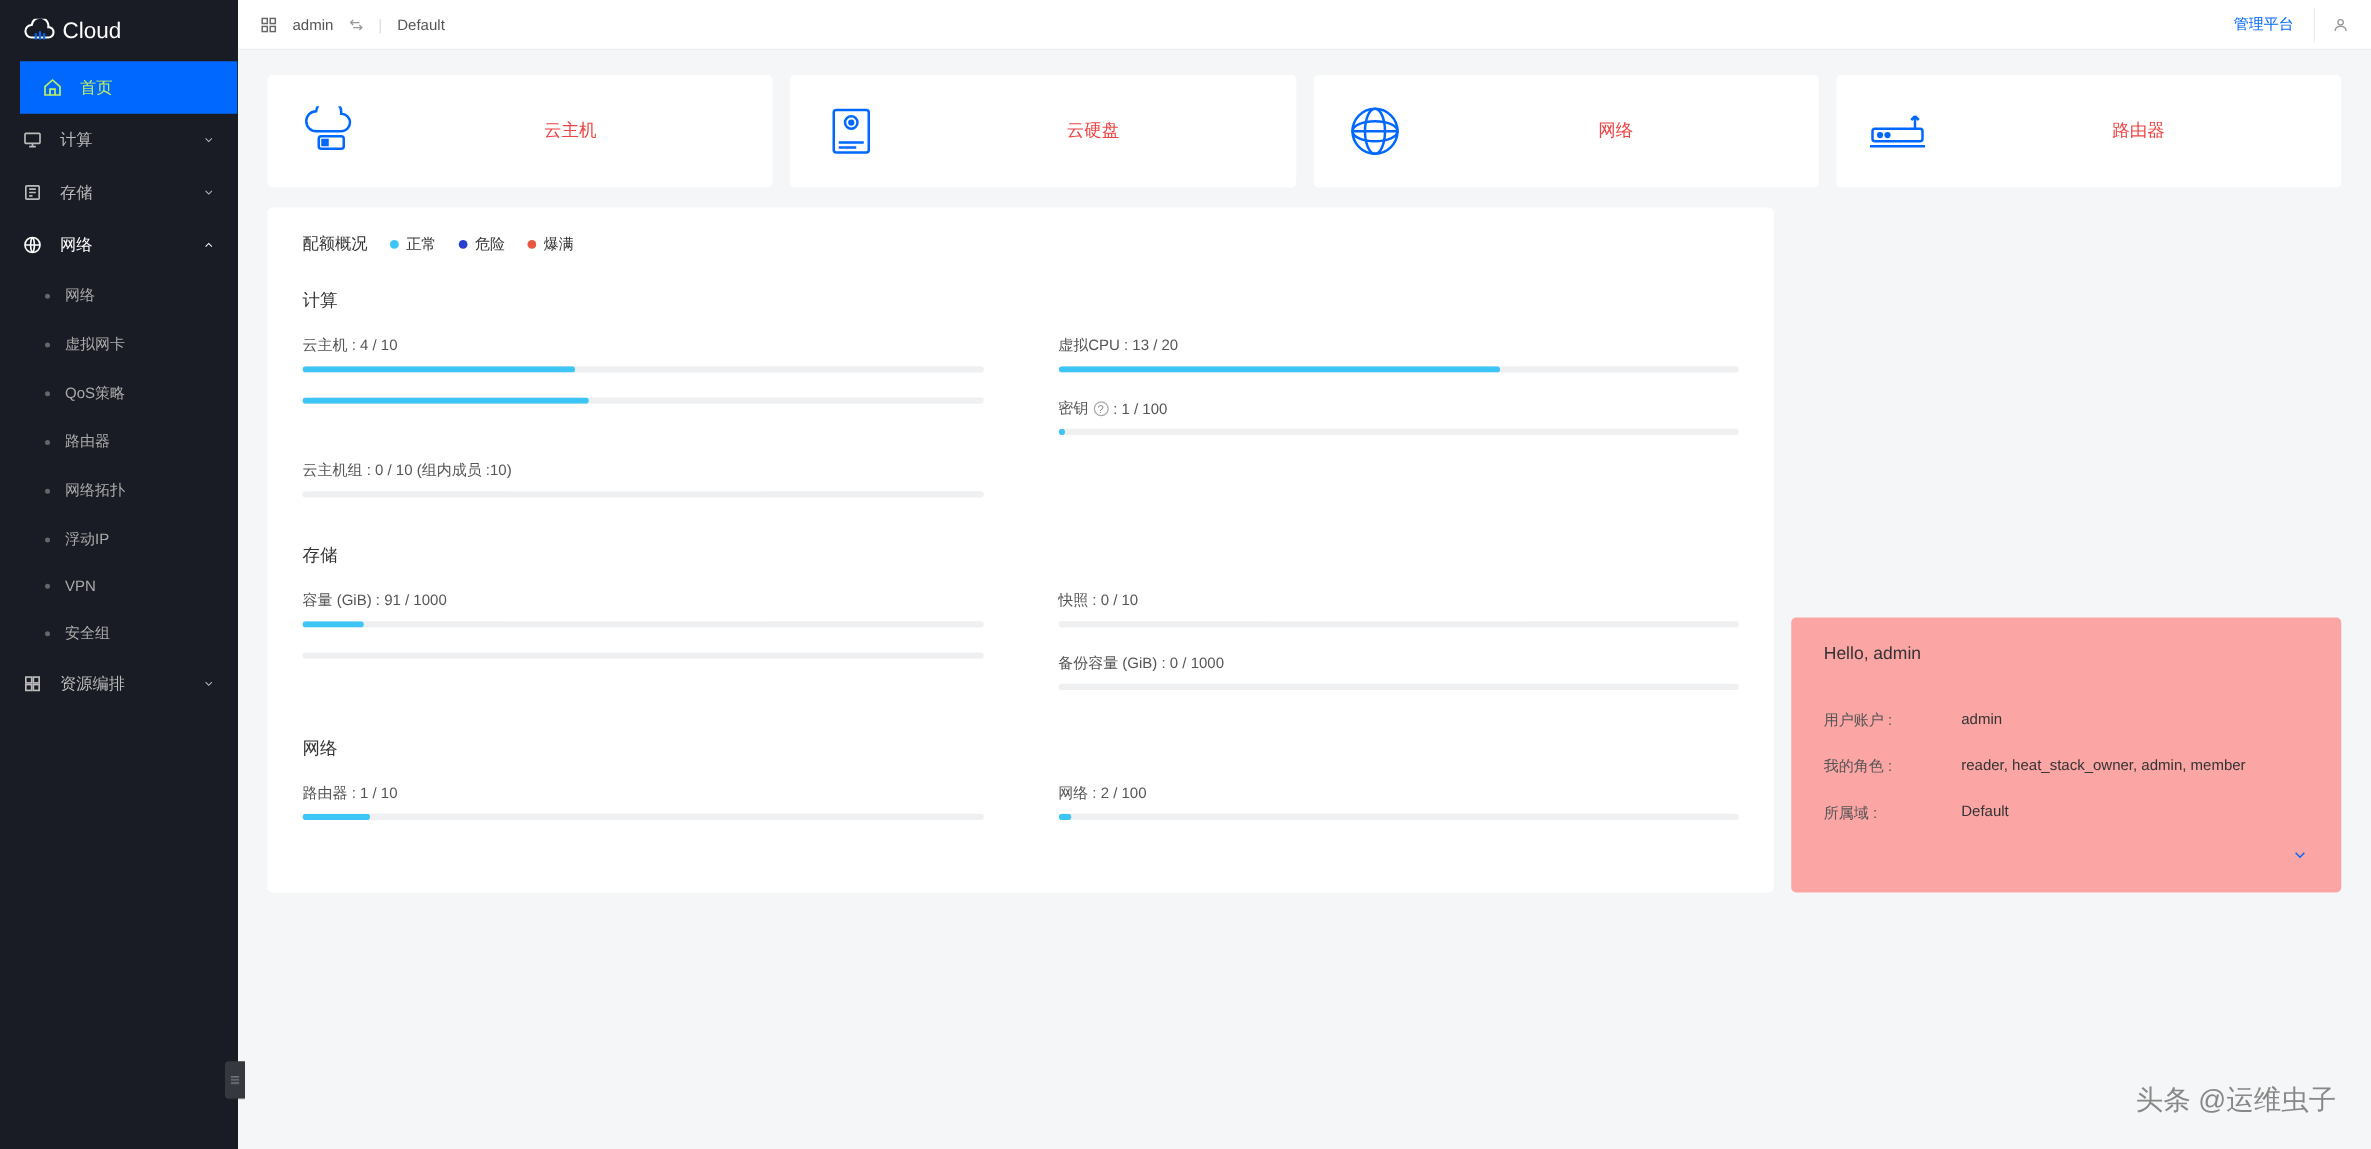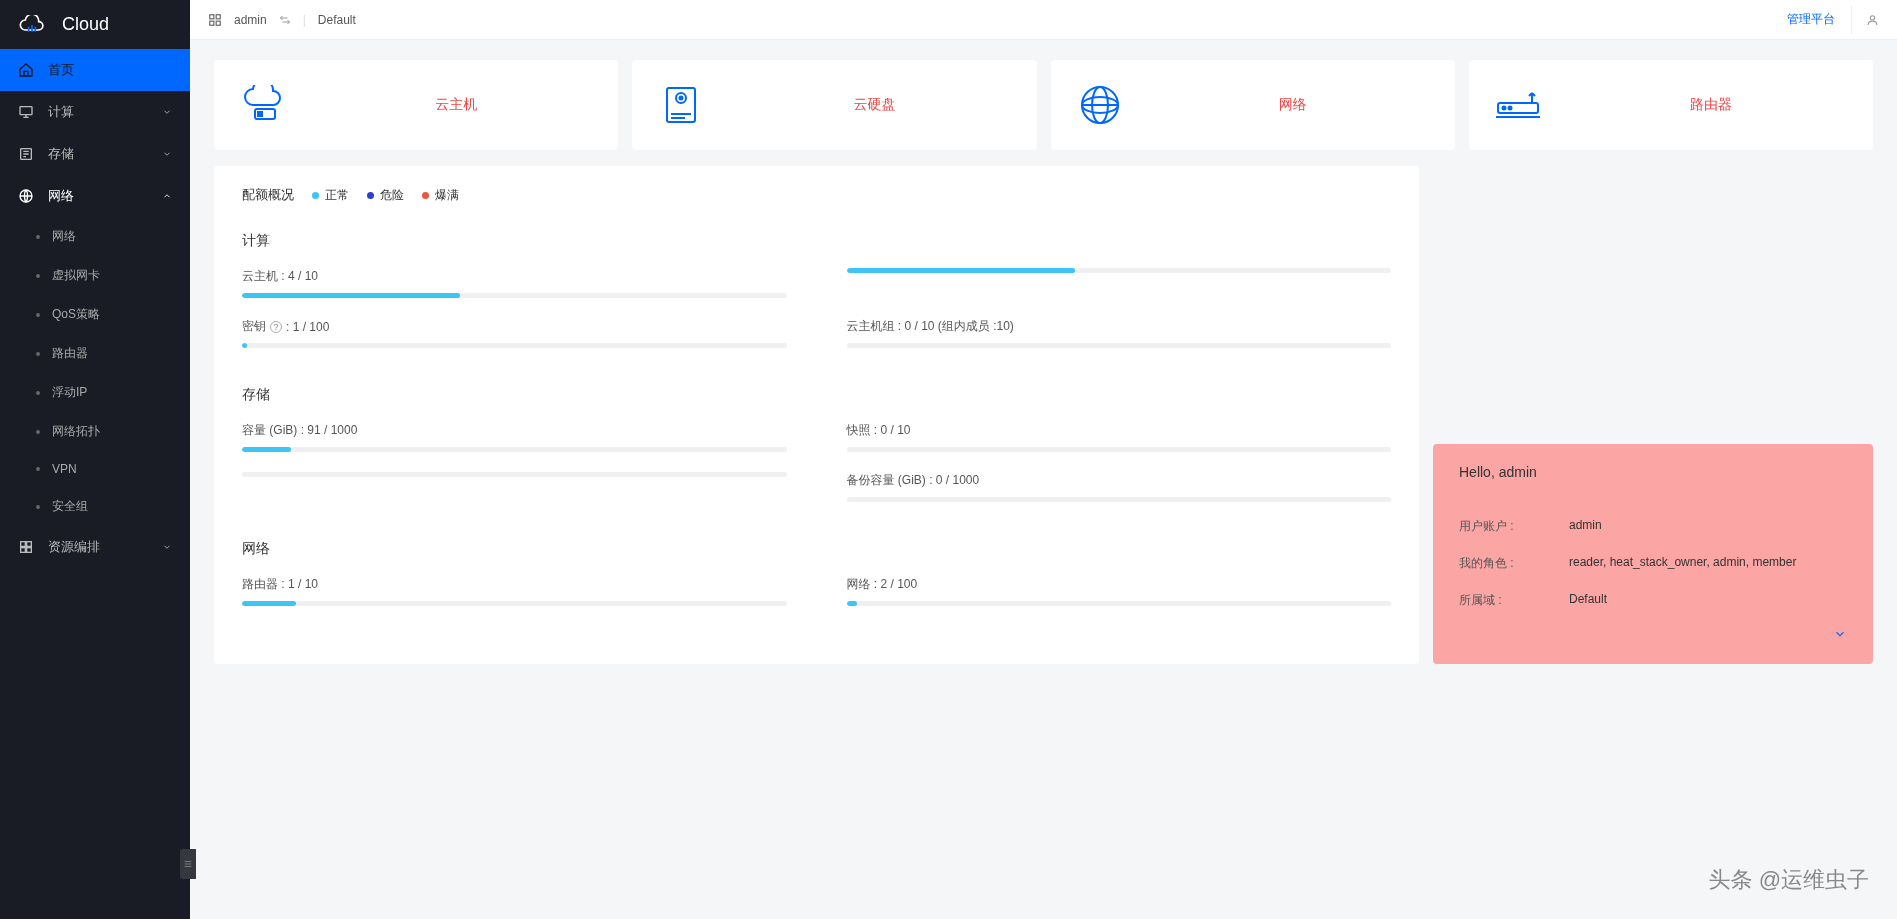--- a/index.html
+++ b/index.html
@@ -1,23 +1,23 @@
 <!DOCTYPE html>
 <html><head>
 <meta charset="utf-8">
 <style>
 * { margin: 0; padding: 0; box-sizing: border-box; }
 body { font-family: -apple-system, BlinkMacSystemFont, "Segoe UI", "PingFang SC", "Microsoft YaHei", sans-serif; background: #f5f6f7; color: #333; font-size: 13px; }
 
 
 .sidebar { position: fixed; left: 0; top: 0; width: 190px; height: 100vh; background: #1a1c25; color: #aaa; overflow-y: auto; }
-.logo { display: flex; align-items: center; padding: 14px 18px; color: #fff; font-size: 18px; font-weight: 500; gap: 16px; }
+.logo { display: flex; align-items: center; padding: 14px 18px; color: #fff; font-size: 18px; font-weight: 500; gap: 4px; }
 .logo svg { width: 28px; height: 20px; }
 .menu-item { display: flex; align-items: center; padding: 12px 18px; color: #bbb; cursor: pointer; gap: 14px; position: relative; }
-.menu-item.active { background: #0068ff; color: #0f172a; }
+.menu-item.active { background: #0068ff; color: #bef264; margin-left: 16px; }
 .menu-item.expanded { color: #fff; }
 .menu-item .chevron { margin-left: auto; width: 10px; height: 10px; }
 .menu-item svg.icon { width: 16px; height: 16px; flex-shrink: 0; }
 .submenu-item { display: flex; align-items: center; padding: 11px 18px 11px 36px; color: #aaa; cursor: pointer; gap: 12px; font-size: 12px; }
 .submenu-item .dot { width: 4px; height: 4px; background: #666; border-radius: 50%; flex-shrink: 0; }
 .collapse-tab { position: fixed; left: 180px; bottom: 40px; width: 16px; height: 30px; background: #35383f; border-radius: 3px 0 0 3px; display: flex; align-items: center; justify-content: center; cursor: pointer; }
 .collapse-tab svg { width: 10px; height: 10px; fill: #888; }
 
 
 .topbar { position: fixed; left: 190px; right: 0; top: 0; height: 40px; background: #fff; border-bottom: 1px solid #eee; display: flex; align-items: center; padding: 0 18px; gap: 12px; font-size: 12px; color: #555; }
@@ -119,25 +119,25 @@
   <div class="submenu-item">
       <span class="dot"></span>
       <span>QoS策略</span>
     </div>
   <div class="submenu-item">
       <span class="dot"></span>
       <span>路由器</span>
     </div>
   <div class="submenu-item">
       <span class="dot"></span>
+      <span>网络拓扑</span>
+    </div>
+  <div class="submenu-item">
+      <span class="dot"></span>
       <span>浮动IP</span>
-    </div>
-  <div class="submenu-item">
-      <span class="dot"></span>
-      <span>网络拓扑</span>
     </div>
   <div class="submenu-item">
       <span class="dot"></span>
       <span>VPN</span>
     </div>
   <div class="submenu-item">
       <span class="dot"></span>
       <span>安全组</span>
     </div>
 
@@ -256,20 +256,28 @@
       <div class="quota-grid">
           <div class="quota-item">
             <div class="quota-label">
               <span>云主机 : 4 / 10</span>
             </div>
             <div class="quota-bar">
               <div class="quota-fill" style="width: 40%;"></div>
             </div>
           </div>
           <div class="quota-item">
+            <div class="quota-label">
+              <span>虚拟CPU : 13 / 20</span>
+            </div>
+            <div class="quota-bar">
+              <div class="quota-fill" style="width: 65%;"></div>
+            </div>
+          </div>
+          <div class="quota-item">
             <div class="quota-bar">
               <div class="quota-fill" style="width: 42%;"></div>
             </div>
           </div>
           <div class="quota-item">
             <div class="quota-label">
               <span>密钥</span>
               <span class="help-icon">?</span>
               <span> : 1 / 100</span>
             </div>

